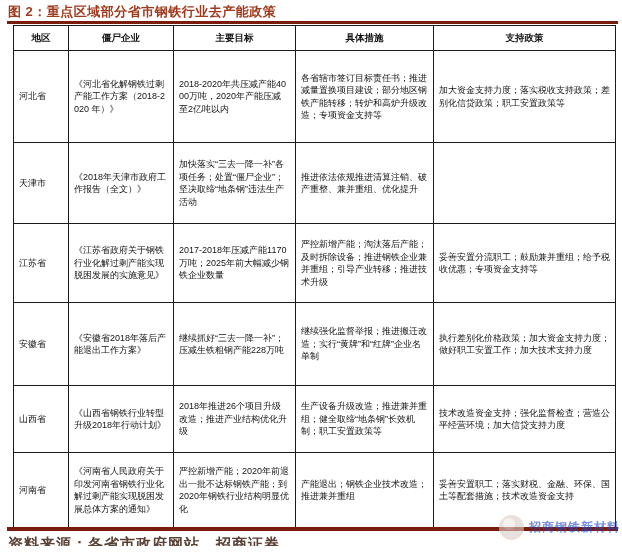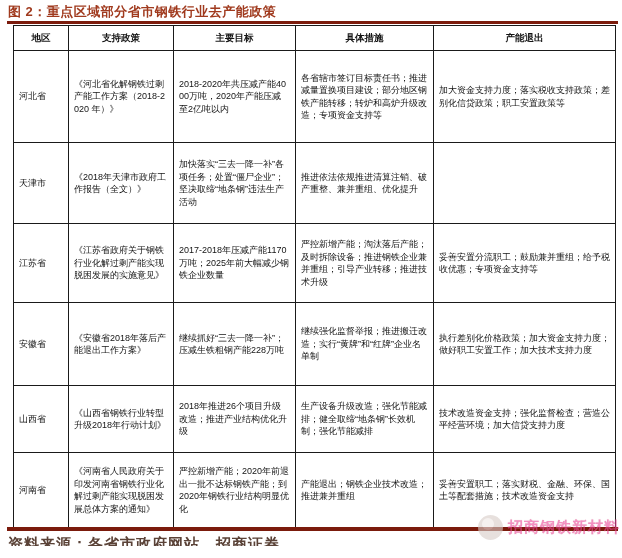--- a/index.html
+++ b/index.html
@@ -49,21 +49,21 @@
   }
   .wm-logo {
     width:25px; height:25px; border-radius:50%;
     background:#d8cdc8; position:relative; flex:0 0 auto;
   }
   .wm-logo::after {
     content:""; position:absolute; left:4px; top:3px;
     width:12px; height:12px; border-radius:50%; background:#efe9e6;
   }
   .wm-text {
-    font-size:15px; font-weight:bold; color:#ec4899; letter-spacing:1px;
+    font-size:12px; font-weight:bold; color:#1d4ed8; letter-spacing:1px;
     text-shadow:0 0 1px rgba(123,27,12,0.35);
     white-space:nowrap;
   }
 </style>
 </head>
 <body>
 
 <div class="canvas">
 
   <div class="fig-title">图 2：重点区域部分省市钢铁行业去产能政策</div>
@@ -73,24 +73,24 @@
     <colgroup>
       <col style="width:55px">
         <col style="width:105px">
         <col style="width:122px">
       <col style="width:138px">
         <col style="width:182px">
     </colgroup>
     <thead>
       <tr>
         <th>地区</th>
-        <th>支持政策</th>
+        <th>僵尸企业</th>
         <th>主要目标</th>
         <th>具体措施</th>
-        <th>产能退出</th>
+        <th>支持政策</th>
       </tr>
     </thead>
     <tbody>
       <tr class="r1">
         <td class="region">河北省</td>
         <td>《河北省化解钢铁过剩产能工作方案（2018-2020 年）》</td>
         <td>2018-2020年共压减产能4000万吨，2020年产能压减至2亿吨以内</td>
         <td>各省辖市签订目标责任书；推进减量置换项目建设；部分地区钢铁产能转移；转炉和高炉升级改造；专项资金支持等</td>
         <td>加大资金支持力度；落实税收支持政策；差别化信贷政策；职工安置政策等</td>
       </tr>
@@ -112,21 +112,21 @@
         <td class="region">安徽省</td>
         <td>《安徽省2018年落后产能退出工作方案》</td>
         <td>继续抓好“三去一降一补”；压减生铁粗钢产能228万吨</td>
         <td>继续强化监督举报；推进搬迁改造；实行“黄牌”和“红牌”企业名单制</td>
         <td>执行差别化价格政策；加大资金支持力度；做好职工安置工作；加大技术支持力度</td>
       </tr>
       <tr class="r5">
         <td class="region">山西省</td>
         <td>《山西省钢铁行业转型升级2018年行动计划》</td>
         <td>2018年推进26个项目升级改造；推进产业结构优化升级</td>
-        <td>生产设备升级改造；强化节能减排；健全取缔“地条钢”长效机制；强化节能减排</td>
+        <td>生产设备升级改造；推进兼并重组；健全取缔“地条钢”长效机制；职工安置政策等</td>
         <td>技术改造资金支持；强化监督检查；营造公平经营环境；加大信贷支持力度</td>
       </tr>
       <tr class="r6">
         <td class="region">河南省</td>
         <td>《河南省人民政府关于印发河南省钢铁行业化解过剩产能实现脱困发展总体方案的通知》</td>
         <td>严控新增产能；2020年前退出一批不达标钢铁产能；到2020年钢铁行业结构明显优化</td>
         <td>产能退出；钢铁企业技术改造；推进兼并重组</td>
         <td>妥善安置职工；落实财税、金融、环保、国土等配套措施；技术改造资金支持</td>
       </tr>
     </tbody>

